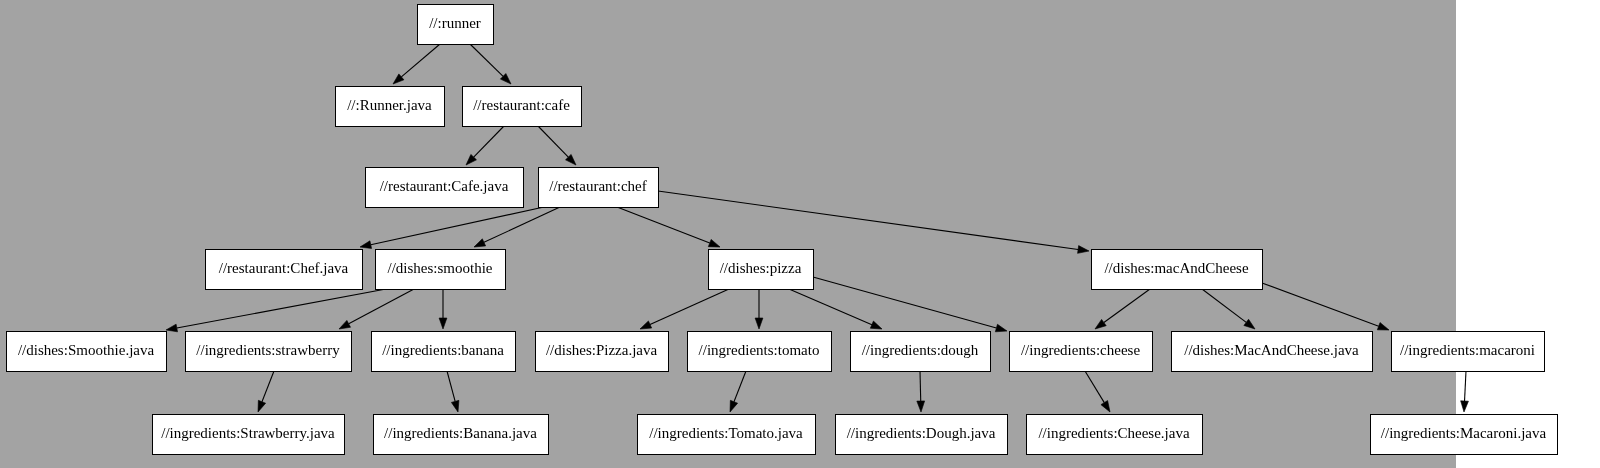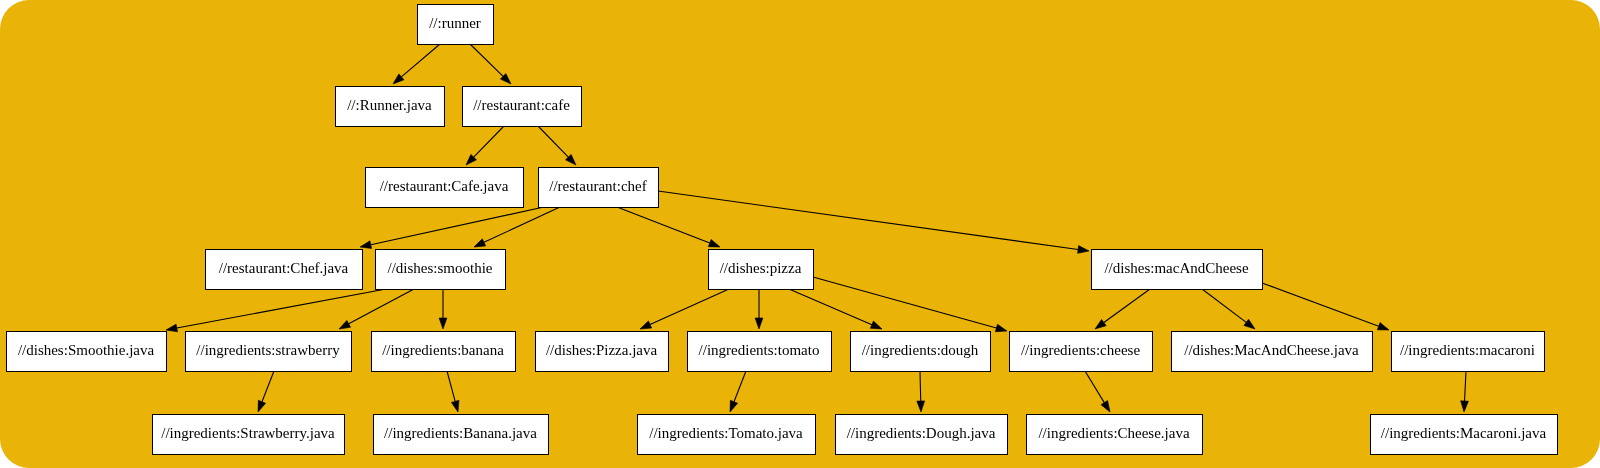--- a/index.html
+++ b/index.html
@@ -8,24 +8,23 @@
     background: #ffffff;
   }
   body {
     width: 1600px;
     height: 468px;
     font-family: "Liberation Serif", "DejaVu Serif", serif;
     overflow: hidden;
   }
   #graph-root {
     position: relative;
-    width: 1600px;
+    width: 1456px;
     height: 468px;
-    background: #eab308;
-    border-radius: 29px;
+    background: #a3a3a3;
   }
   svg#graph-canvas {
     position: absolute;
     top: 0;
     left: 0;
     width: 1600px;
     height: 468px;
     display: block;
     shape-rendering: geometricPrecision;
   }

